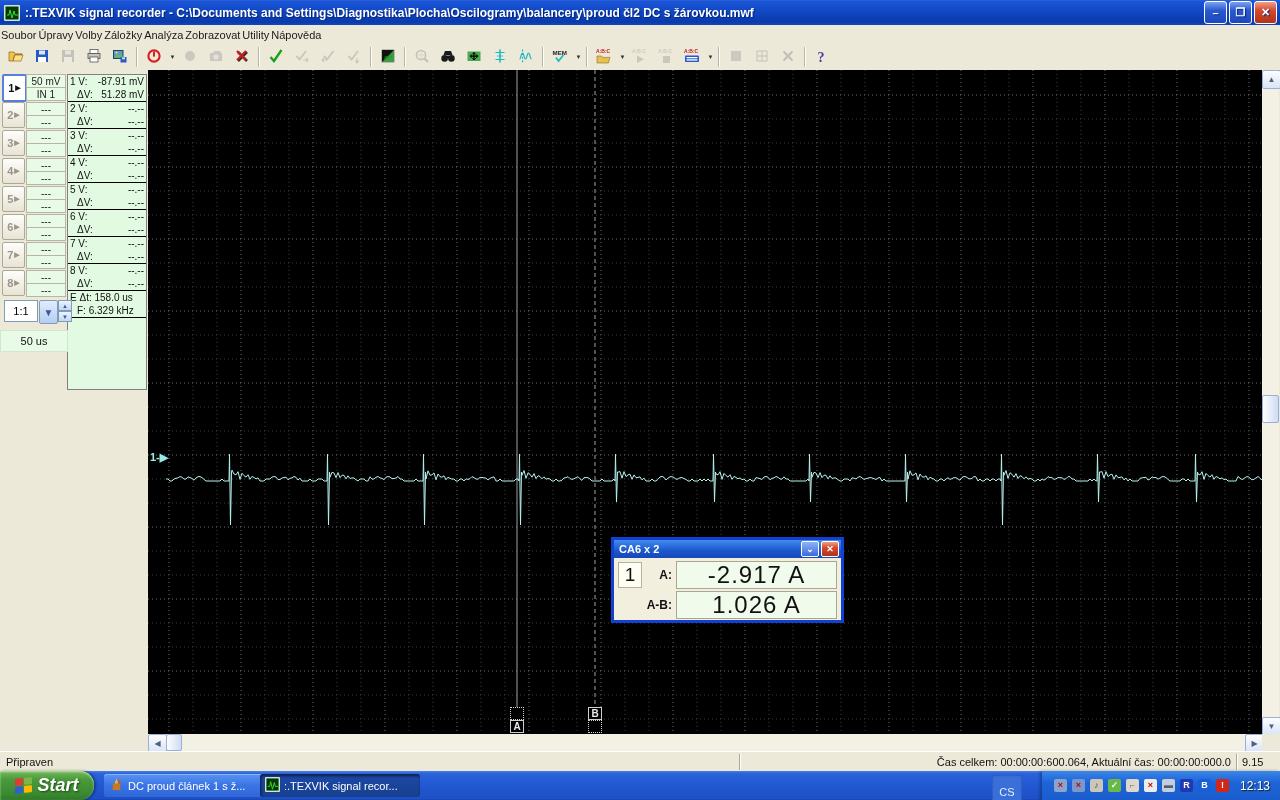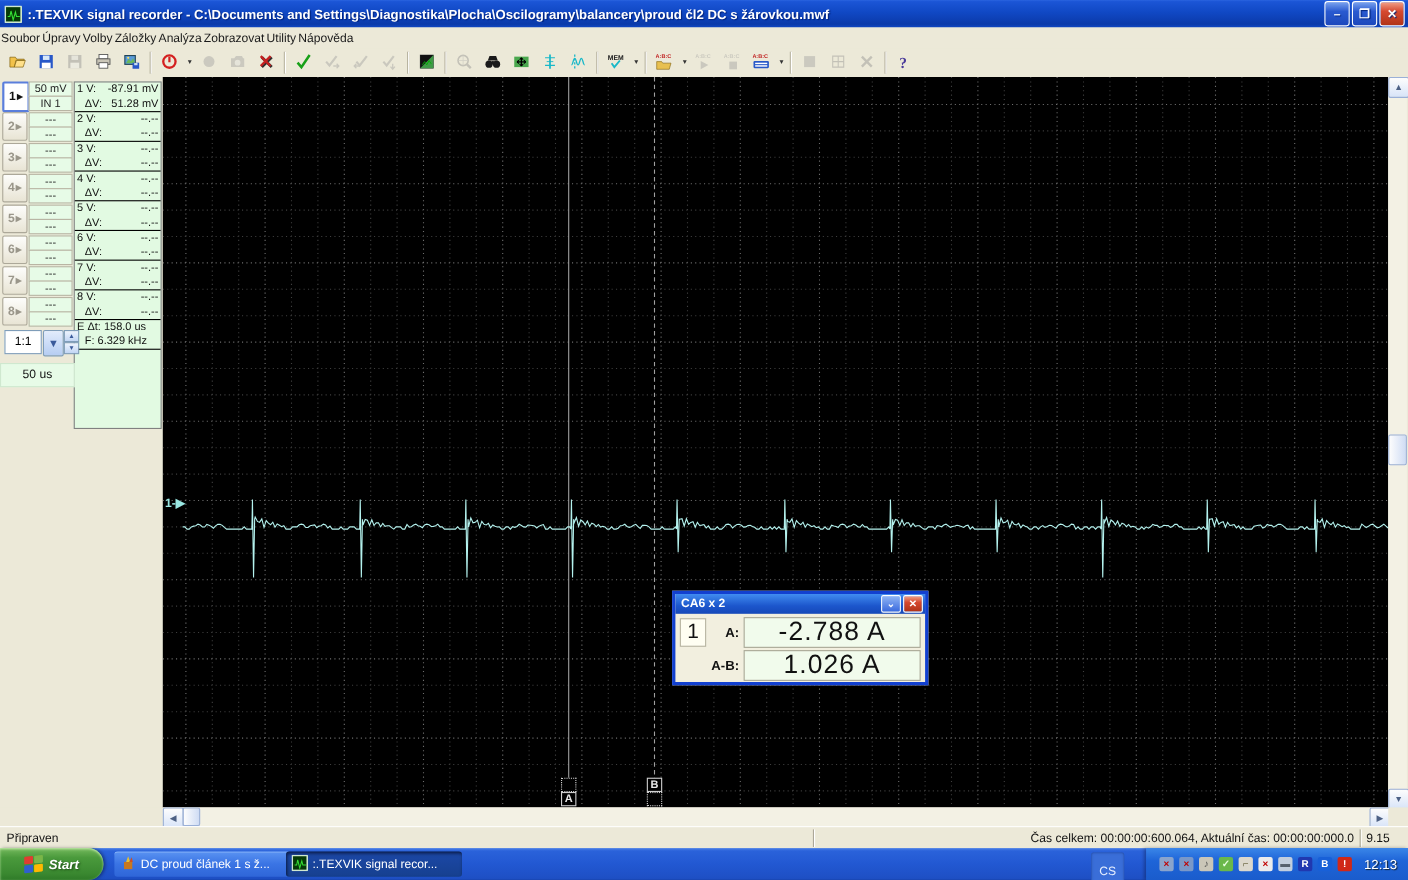--- a/index.html
+++ b/index.html
@@ -96,21 +96,21 @@
      padding:0 5px;white-space:nowrap;overflow:hidden}
   .spanel.time{width:486px;justify-content:flex-end}
   .spanel.num{width:33px}
 
   
   .taskbar{position:absolute;left:0;top:771px;width:1280px;height:29px;
      background:linear-gradient(180deg,#4a80e8 0%,#2a62da 9%,#2258d2 50%,#1e4fc4 95%,#1845b0 100%)}
   .startbtn{position:absolute;left:0;top:0;width:94px;height:29px;border-radius:0 14px 14px 0;
      background:linear-gradient(180deg,#74b85c 0%,#4a9a3c 30%,#3a8830 80%,#2f7a28 100%);
      box-shadow:inset 0 1px 2px #bfe8a8, 2px 0 3px rgba(0,0,0,.35);
-     display:flex;align-items:center;justify-content:center;gap:5px;color:#fff;font-size:12px;font-weight:bold;font-style:italic;
+     display:flex;align-items:center;justify-content:center;gap:5px;color:#fff;font-size:18px;font-weight:bold;font-style:italic;
      text-shadow:1px 1px 2px #1c4a14}
   .flag{width:17px;height:15px;display:grid;grid-template-columns:8px 8px;grid-template-rows:7px 7px;gap:1px;transform:skewY(-6deg)}
   .flag i{border-radius:1px}
   .taskbtn{position:absolute;top:3px;height:23px;width:150px;border-radius:3px;display:flex;align-items:center;gap:4px;
      padding:0 5px;color:#fff;font-size:11px;white-space:nowrap;overflow:hidden;
      background:linear-gradient(180deg,#5a93f2,#3a74e4 50%,#2f66d8);box-shadow:inset 0 1px 0 #8ab4f8}
   .taskbtn.active{background:linear-gradient(180deg,#1c48a8,#16408f);box-shadow:inset 1px 2px 3px rgba(0,0,10,.6)}
   .taskbtn svg{width:15px;height:15px;flex:0 0 auto}
   .tray{position:absolute;right:0;top:0;height:29px;display:flex;align-items:center;
      background:linear-gradient(180deg,#3a86e8 0%,#1e64d8 40%,#1a5ccc 100%);box-shadow:-2px 0 3px rgba(0,0,20,.3);padding:0 10px 0 12px;gap:5px}
@@ -569,21 +569,21 @@
 <div class="meter">
   <div class="mtitle">
     <span>CA6 x 2</span>
     <span class="sp"></span>
     <span class="mwbtn">⌄</span>
     <span class="mwbtn close">✕</span>
   </div>
   <div class="mbody">
     <span class="chcell">1</span>
     <span class="mlabel">A:</span>
-    <span class="mval">-2.788 A</span>
+    <span class="mval">-2.917 A</span>
     <span></span>
     <span class="mlabel">A-B:</span>
     <span class="mval">1.026 A</span>
   </div>
 </div>
 
 <div class="statusbar">
   <span class="sleft">Připraven</span>
   <span class="spanel time">Čas celkem: 00:00:00:600.064, Aktuální čas: 00:00:00:000.0</span>
   <span class="spanel num">9.15</span>

